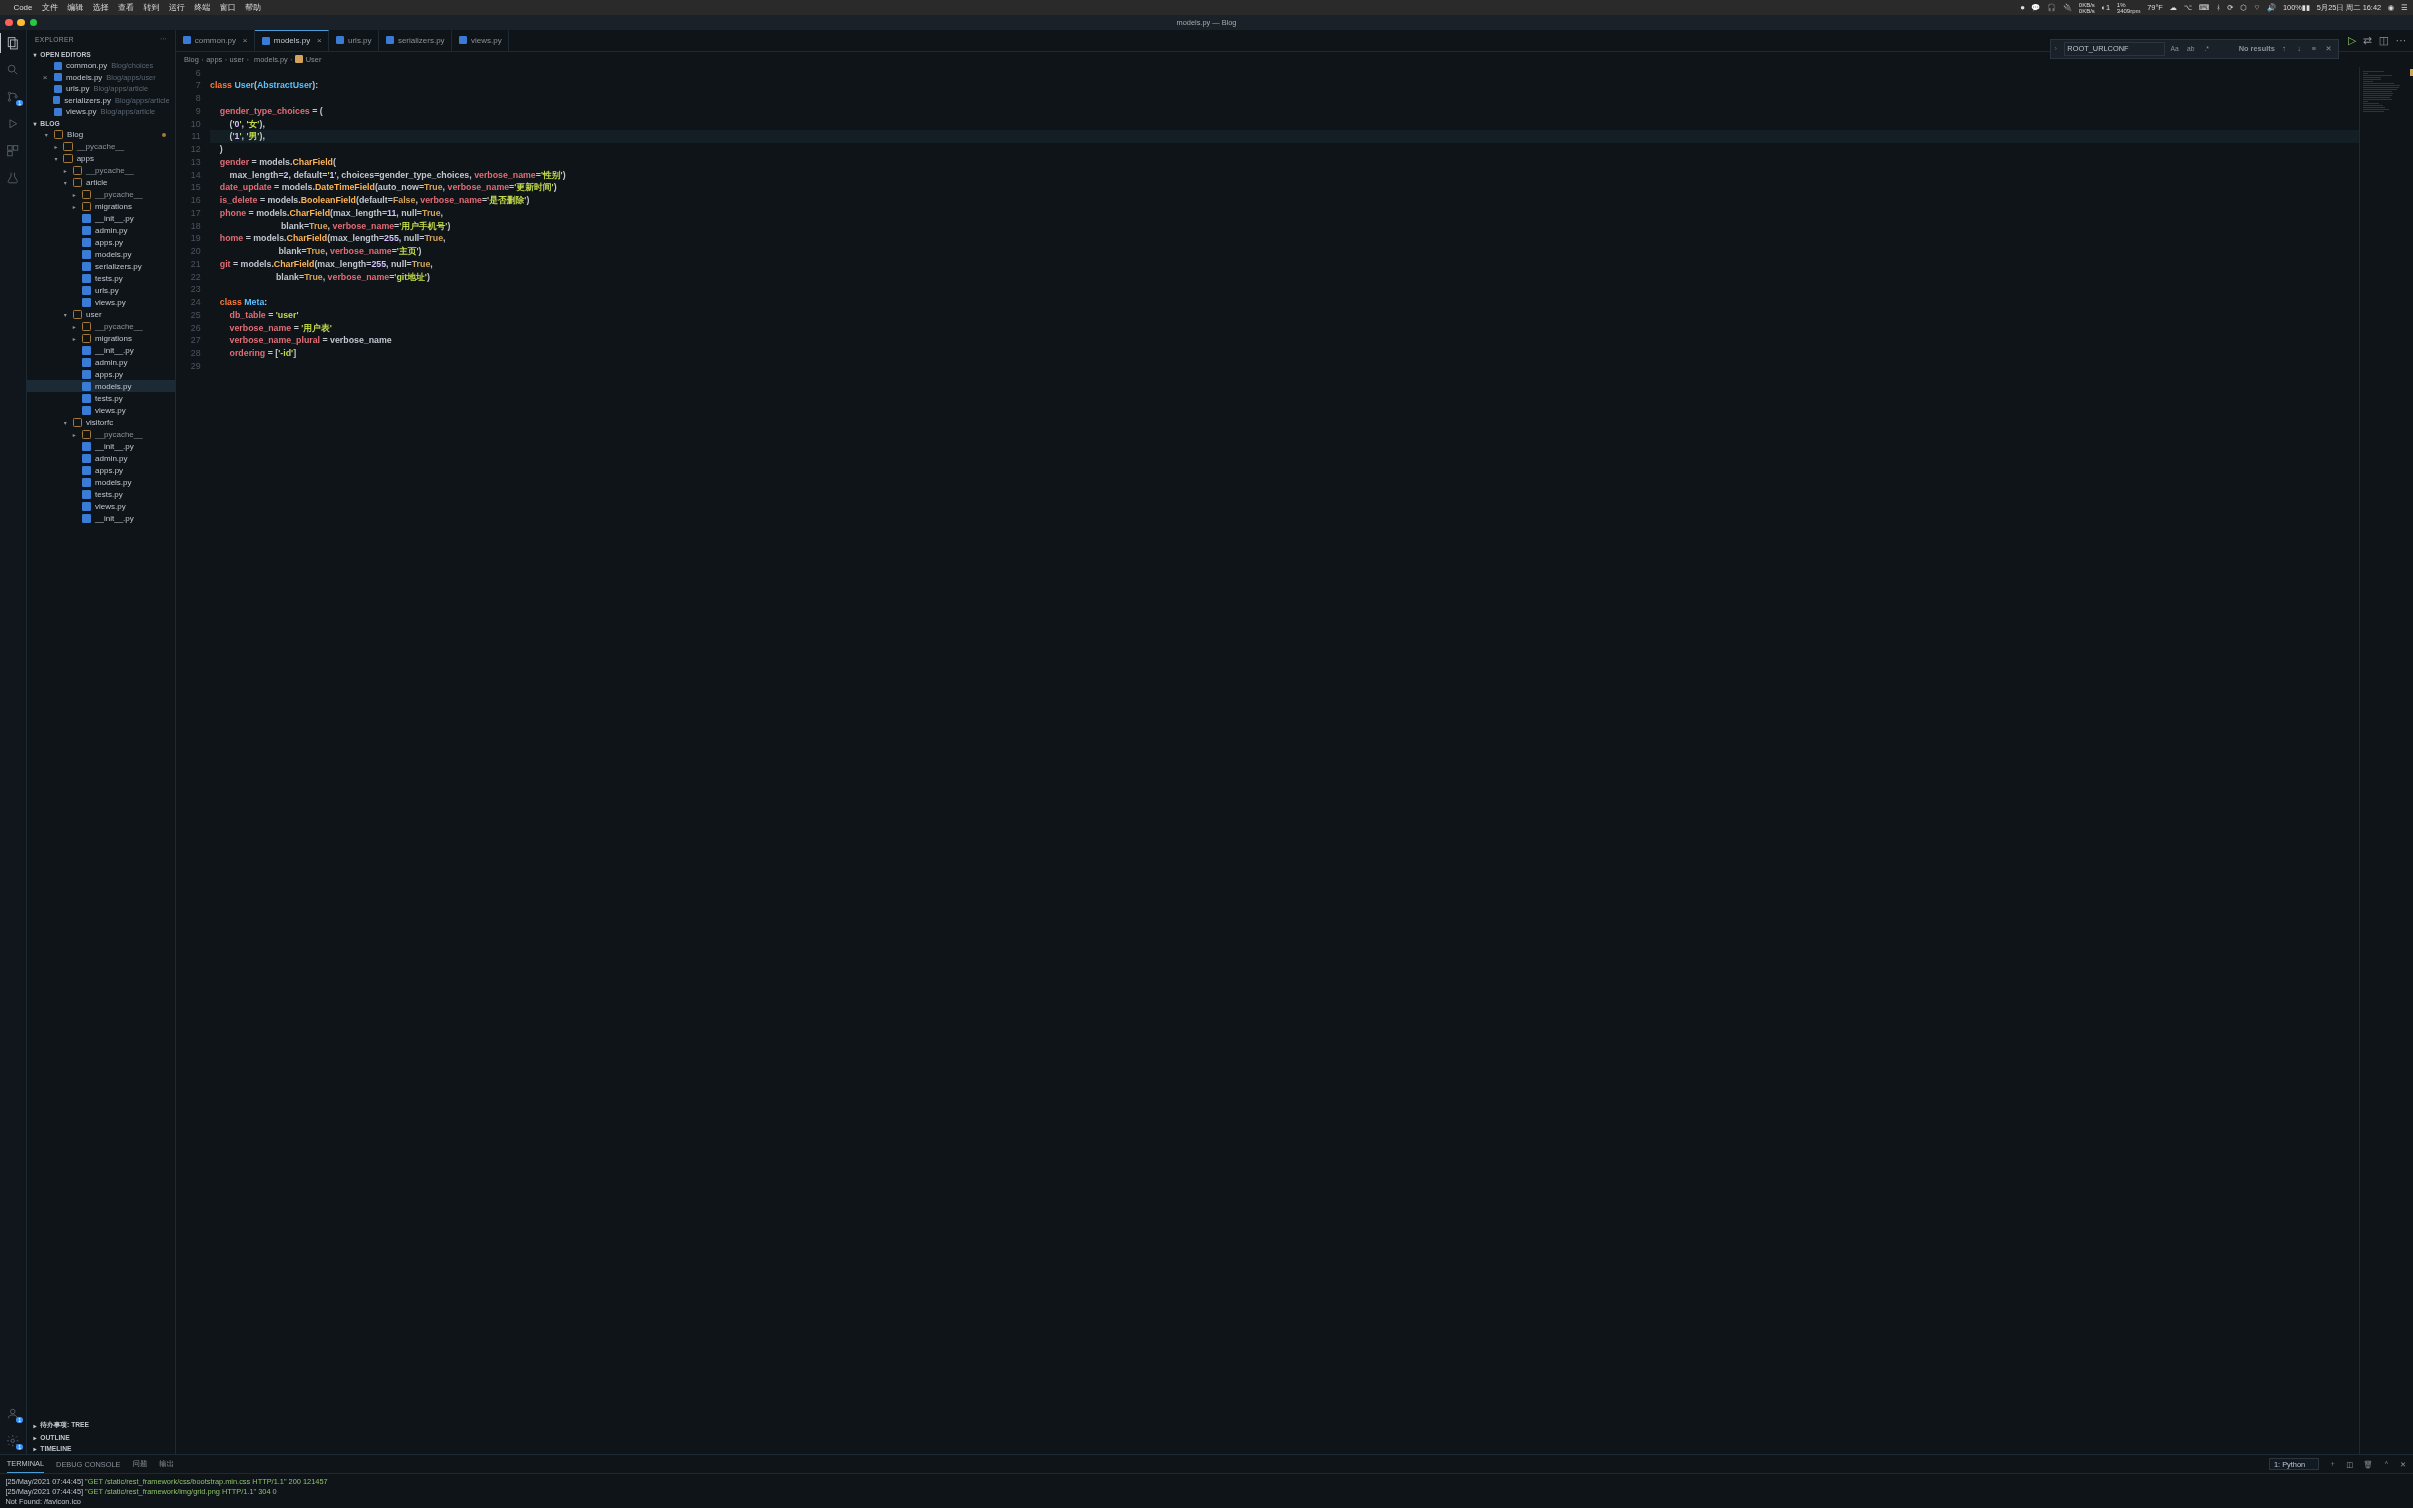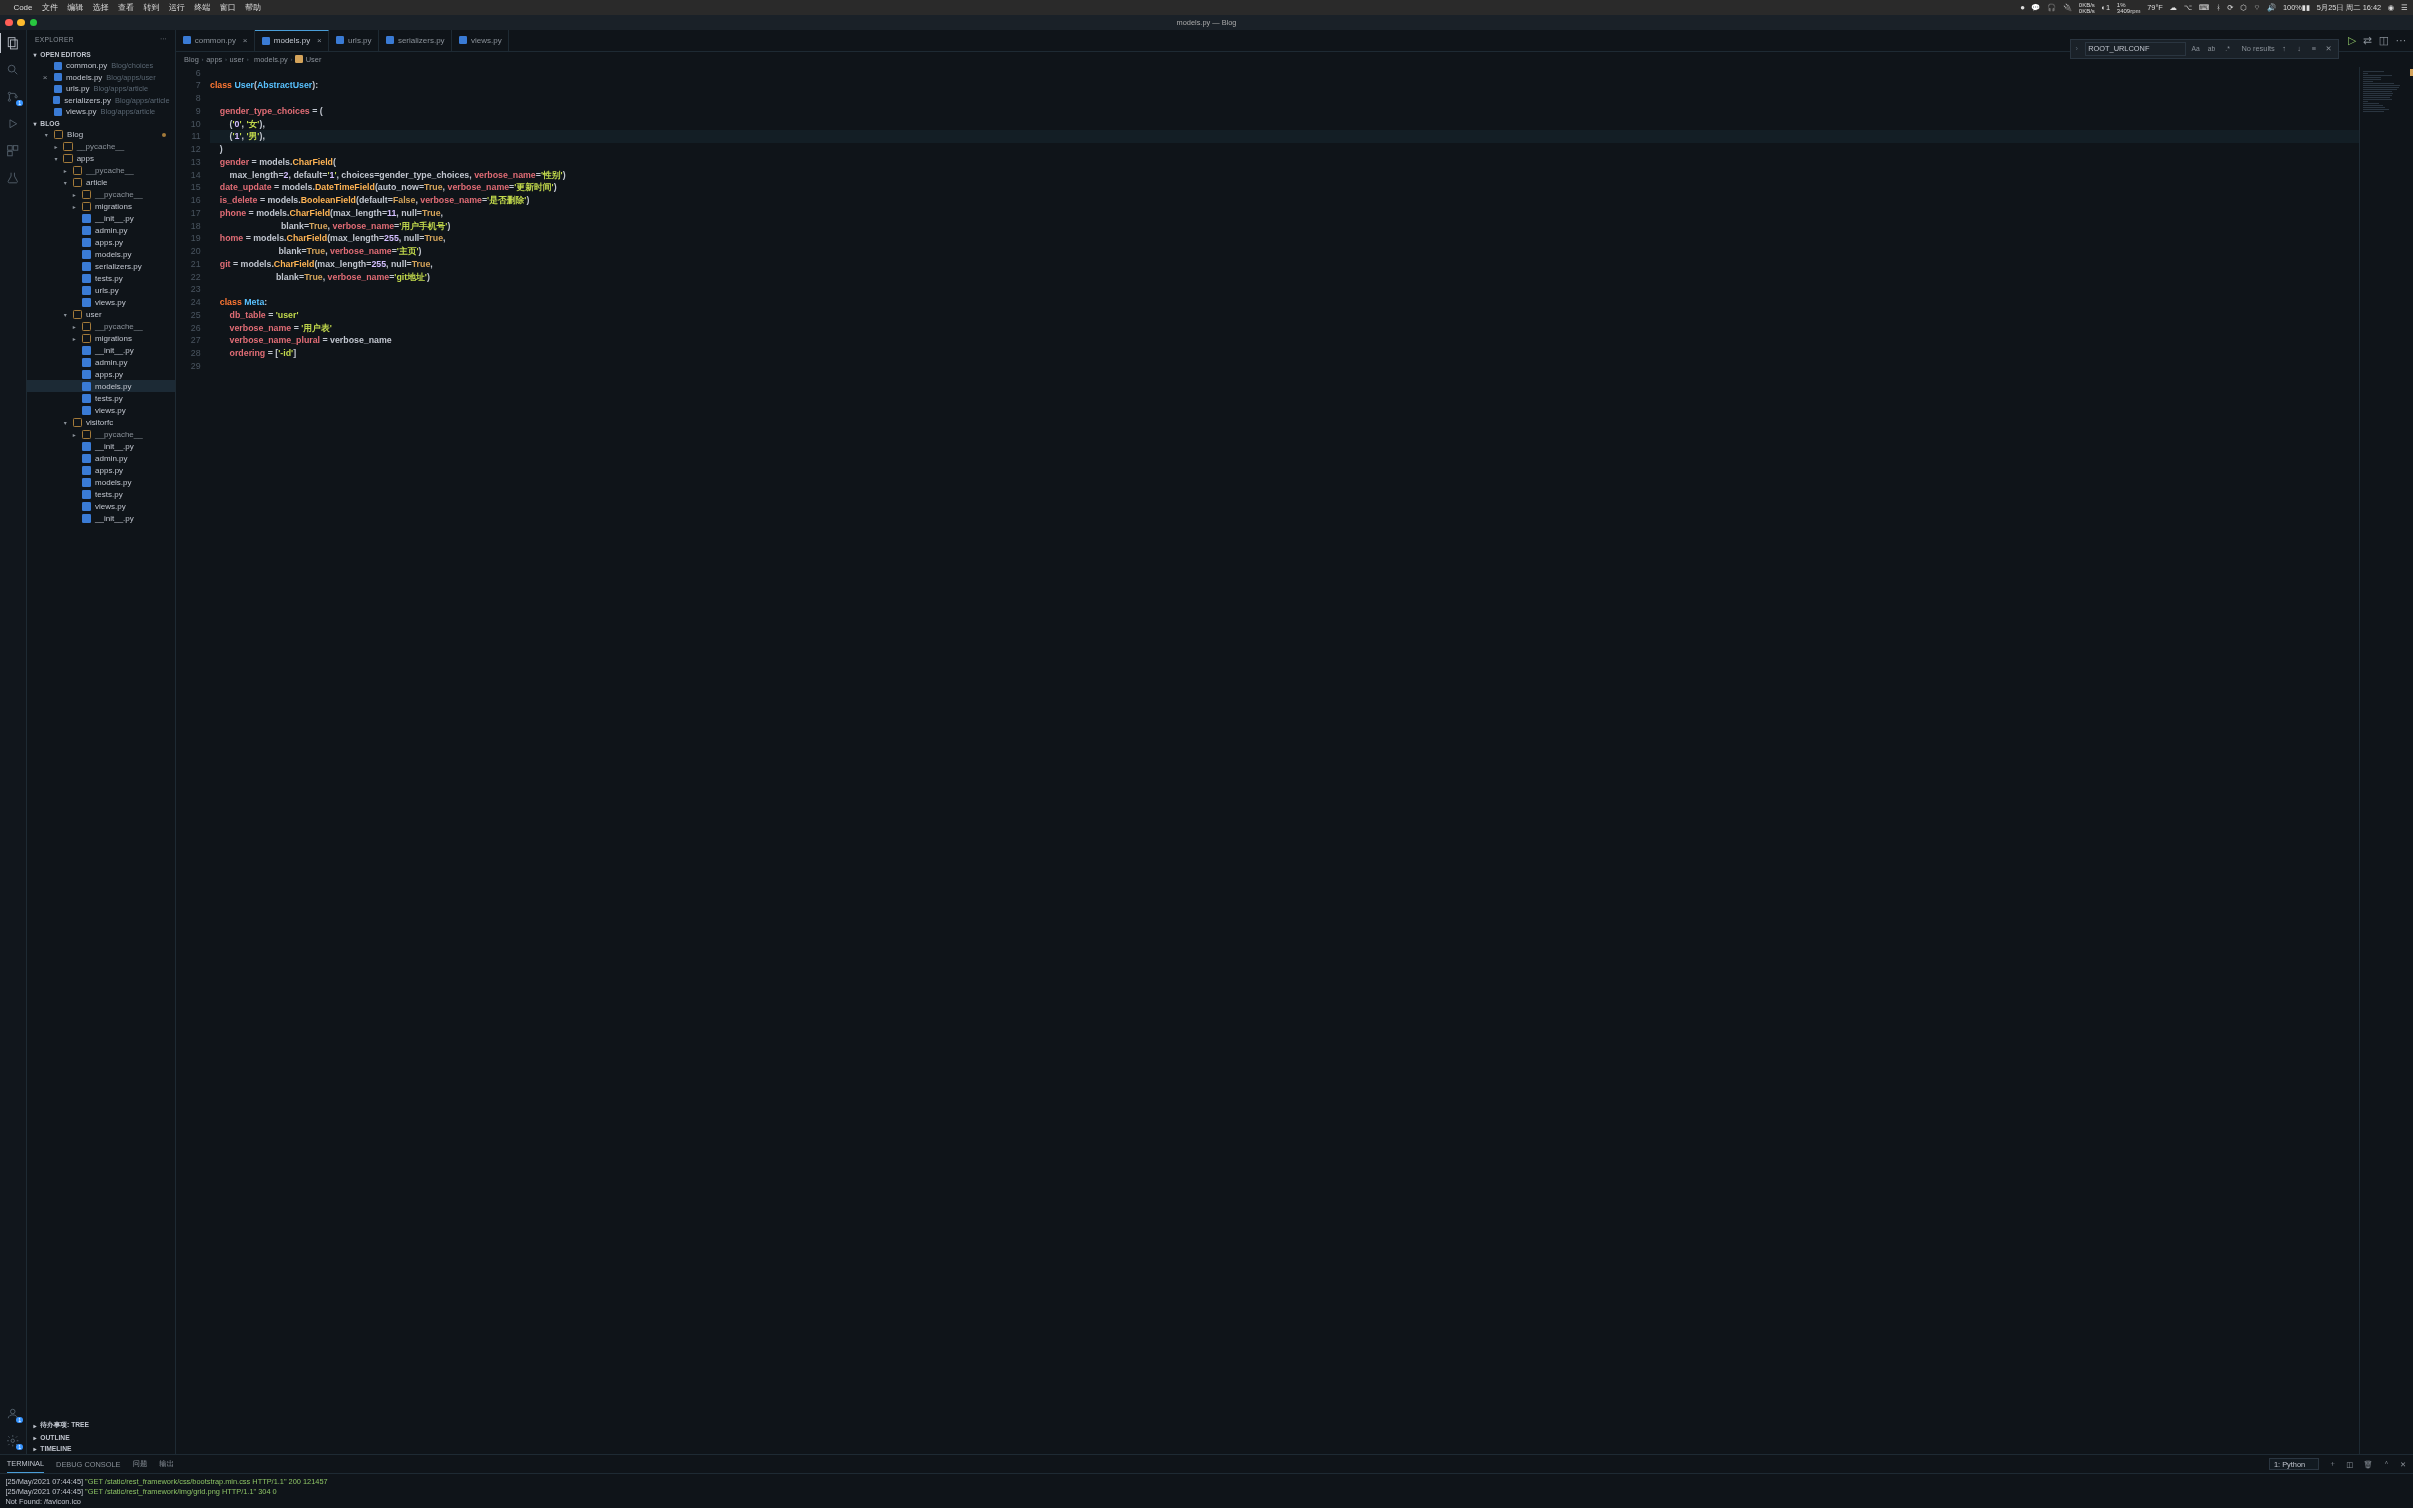--- a/index.html
+++ b/index.html
@@ -59,21 +59,21 @@
 
 .breadcrumbs { height: 15px; display: flex; align-items: center; padding: 0 8px; font-size: 7.4px; color: #8a9199; gap:2.7px;}
 .breadcrumbs .sep { font-size:6px; color:#5a6773;}
 .bc-item { display:flex; align-items:center; gap:2.7px;}
 .sym-class { width:8px;height:8px;background:#d4a35a;border-radius:1.3px;display:inline-block;}
 
 .find-widget { position:absolute; right:74px; top:39px; background:#1a2128; border:0.7px solid #2a3540; display:flex; align-items:center; padding:2px 4px; gap:4px; font-size:7.4px; color:#8a9199; z-index:10;}
 .find-widget .drag { color:#5a6773; margin-right:2.7px;}
 .find-widget .find-input { background:transparent; border:0.7px solid #2a3540; padding:1.3px 2.7px; color:#c0c5ce; font-size:7.4px; width:101px;}
 .find-opt { width:12px; height:12px; display:flex; align-items:center; justify-content:center; font-size:6.7px; border:0.7px solid transparent;}
-.find-results { margin-left:4px;}
+.find-results { margin-left:22px;font-weight:bold;}
 .find-nav { width:10.8px;text-align:center;}
 
 .code-area { flex:1; display:flex; overflow:hidden; position:relative; font-family: Menlo, Monaco, "Courier New", monospace; font-size:8.8px; line-height:1.45;}
 .gutter { width:34px; text-align:right; padding-right:9.4px; color:#4a5560; user-select:none;}
 .code { flex:1; white-space:pre; color:#c0c5ce; overflow:hidden;font-weight:bold;}
 .hl-line { background: rgba(30,50,60,0.35); display:inline-block; width:100%;}
 .kw { color:#ff7733;} .cls { color:#59c2ff;} .fn { color:#ffb454;} .str { color:#c2d94c;} .num { color:#d4bfff;} .param { color:#c0c5ce;} .field{color:#e06c75;} .bool{color:#d4a35a;}
 
 .minimap { width:54px; background:#0f1419; border-left:0.7px solid #1e2a33; position:relative;}
 .minimap .m-line { height:1.3px; background:#2a3540; margin:0.7px 2.7px;}

